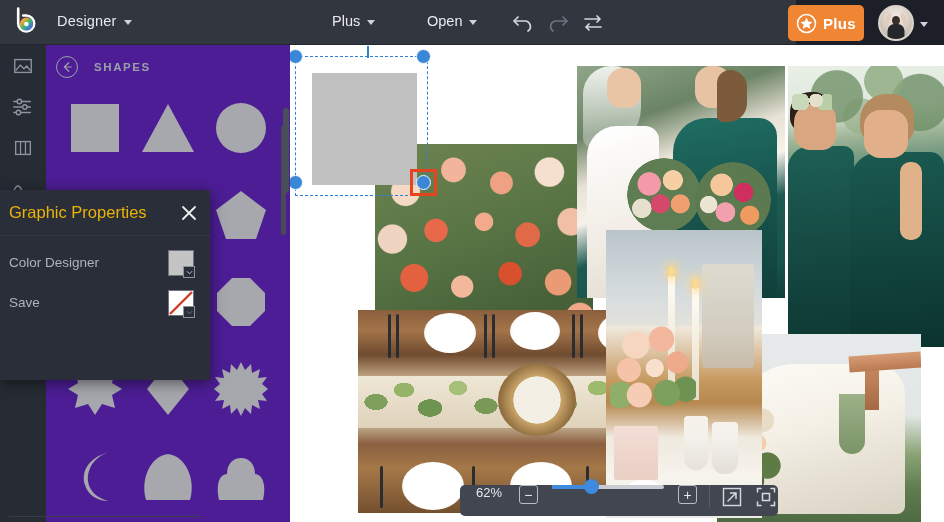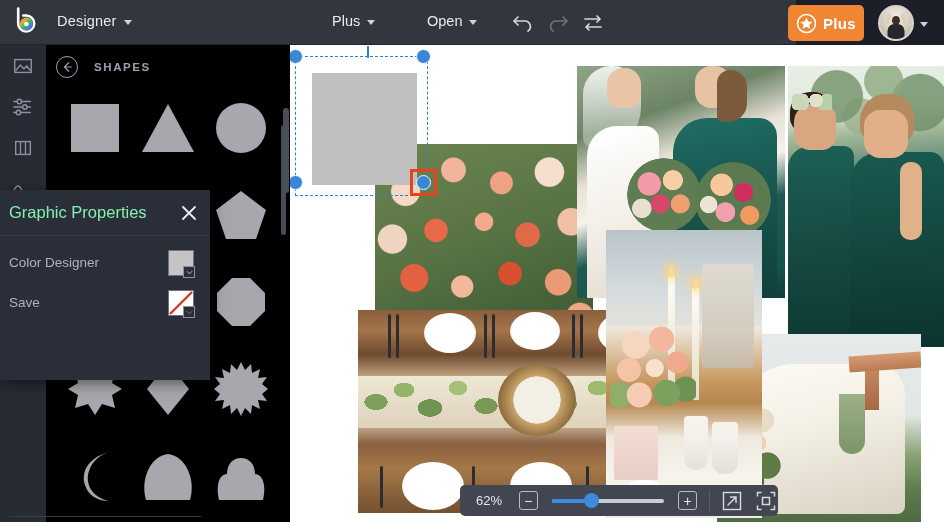--- a/index.html
+++ b/index.html
@@ -83,21 +83,21 @@
     background: #272b34; z-index: 20;
   }
   .rail-item {
     position: relative; width: 46px; height: 41px;
     display:flex; align-items:center; justify-content:center; cursor:pointer;
   }
 
   
   #shapes-panel {
     position:absolute; left:46px; top:45px; width:244px; height:477px;
-    background:#000000; z-index: 18; overflow: hidden;
+    background:#4c1d95; z-index: 18; overflow: hidden;
   }
   #shapes-header {
     position:absolute; left:0; top:0; width:244px; height:44px;
   }
   #back-btn {
     position:absolute; left:10px; top:11px; width:22px;height:22px;
     border:1.4px solid #9aa0ab; border-radius:50%;
     display:flex;align-items:center;justify-content:center; cursor:pointer;
   }
   #shapes-title {
@@ -121,21 +121,21 @@
   
   #gp {
     position:absolute; left:0; top:190px; width:210px; height:190px;
     background:#2a2e38; z-index: 60;
     box-shadow: 0 3px 14px rgba(0,0,0,.5);
   }
   #gp-head {
     position:absolute; left:0; top:0; width:210px; height:46px;
     border-bottom:1px solid #353944;
   }
-  #gp-title { position:absolute; left:9px; top:13px; color:#86efac; font-size:16.5px; }
+  #gp-title { position:absolute; left:9px; top:13px; color:#eab308; font-size:16.5px; }
   #gp-close { position:absolute; right:11px; top:13px; width:20px;height:20px; cursor:pointer; }
   .gp-row {
     position:absolute; left:0; width:210px; height:40px;
   }
   .gp-row .rlbl { position:absolute; left:9px; top:11px; color:#aeb3bc; font-size:13.5px; }
   .swatch {
     position:absolute; right:16px; top:6px; width:26px; height:26px;
     border:1px solid #6e737d; cursor:pointer;
   }
   .swatch .mini {
@@ -455,21 +455,21 @@
   #h-br { left:126px; top:130px; }
   #h-ring {
     position:absolute; left:120px; top:124px; width:27px; height:27px;
     border:3px solid #e8431f; z-index: 18;
   }
 
   
   #zoombar {
     position:absolute; left:170px; top:440px; width:318px; height:31px;
     background:#414651; border-radius:5px; z-index: 30;
-    display:flex; align-items:center;
+    display:flex; align-items:flex-start;
   }
   #zoom-pct { margin-left:16px; color:#e6e8ea; font-size:13px; width:38px; }
   .zb-btn {
     width:22px;height:19px; border:1.4px solid #b9bdc5; border-radius:3px;
     display:flex;align-items:center;justify-content:center;
     color:#e6e8ea; font-size:14px; line-height:1; cursor:pointer;
   }
   #zoom-minus { margin-left:10px; }
   #zoom-track {
     position:relative; width:130px; height:4px; background:#c9ccd2;

